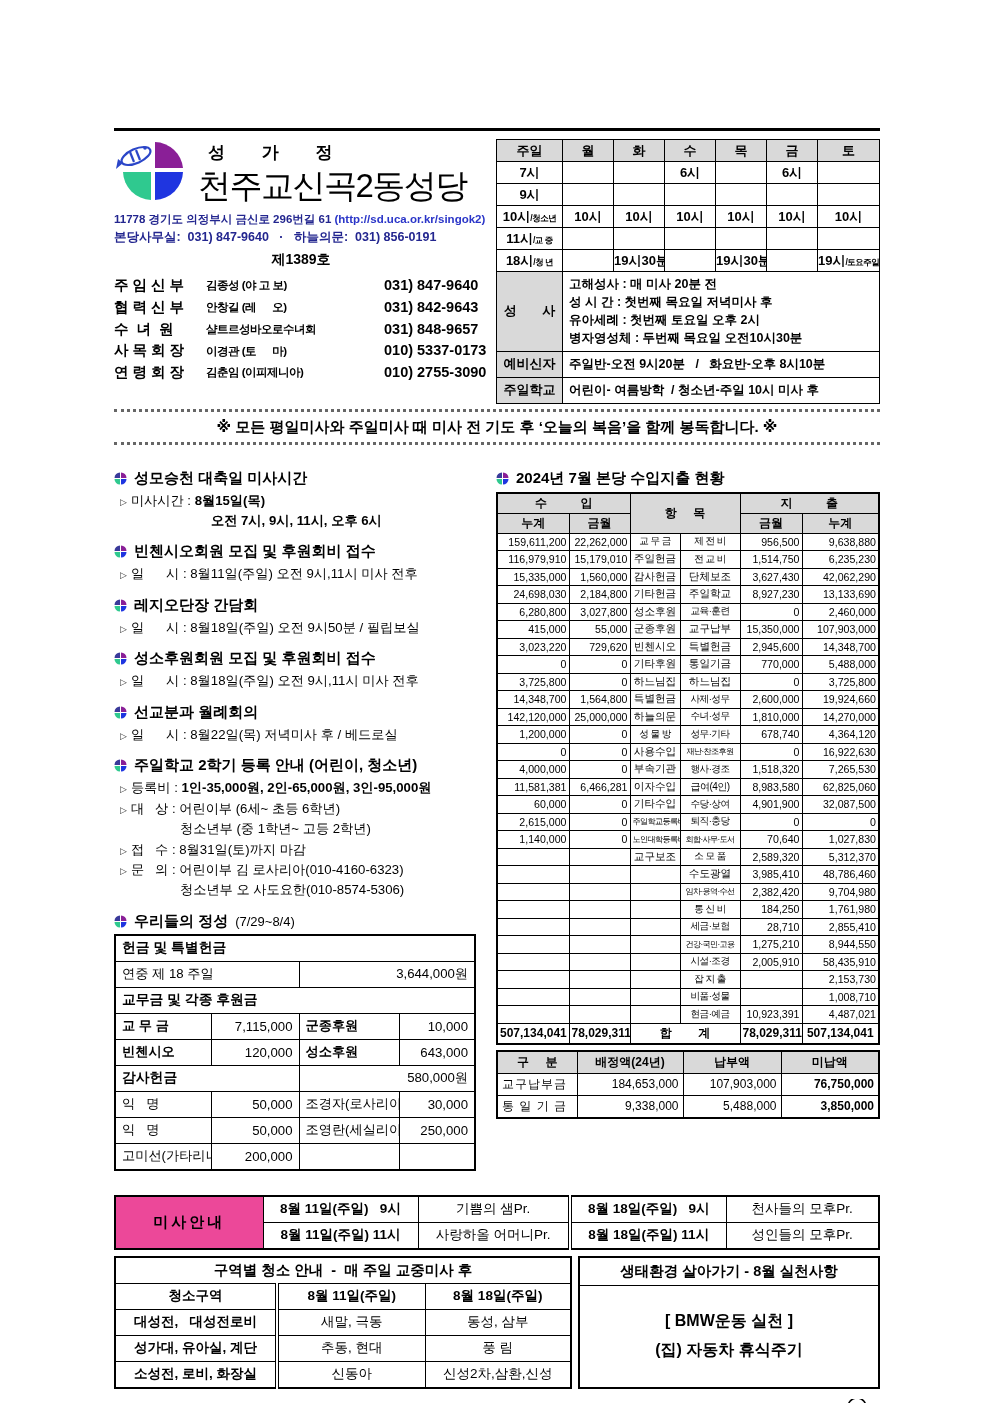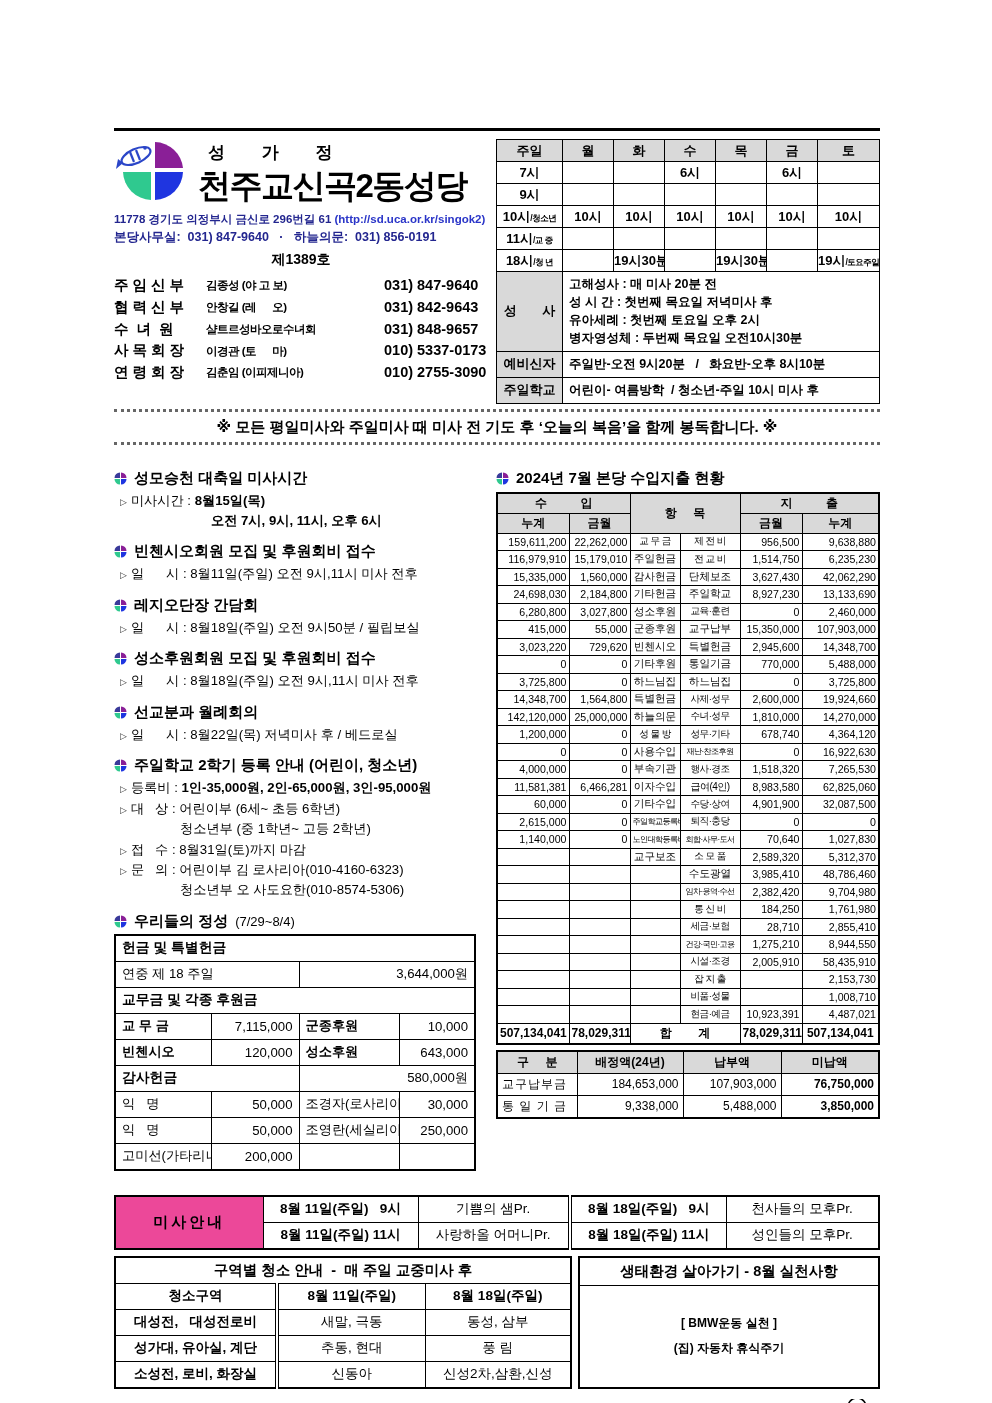--- a/index.html
+++ b/index.html
@@ -8,21 +8,21 @@
   .content{position:absolute;left:114px;top:128px;width:766px;}
   .topline{border-top:3px solid #000;margin-bottom:8px;}
 
   
   .header{display:flex;gap:8px;}
   .hleft{width:374px;flex:none;}
   .hright{flex:1;}
   .logo-row{display:flex;gap:6px;align-items:flex-start;}
   .logo{width:78px;height:66px;flex:none;}
   .title-small{font-size:17px;font-weight:bold;letter-spacing:16px;margin:2px 0 0 10px;white-space:pre;}
-  .title-big{font-size:33px;font-weight:700;letter-spacing:-1.5px;white-space:nowrap;}
+  .title-big{font-size:33px;font-weight:400;letter-spacing:-1.5px;white-space:nowrap;}
   .addr{font-size:11.5px;font-weight:bold;color:#23268f;white-space:nowrap;margin-top:3px;}
   .addr .url{color:#2a35c8;}
   .office{font-size:12.5px;font-weight:bold;color:#23268f;white-space:pre;margin-top:2px;}
   .issue{font-size:14px;font-weight:bold;text-align:center;margin:5px 0 6px;}
   .contacts{font-size:14.5px;font-weight:bold;line-height:1.5;}
   .contact-row{display:flex;white-space:pre;}
   .c-role{width:92px;}
   .c-name{width:178px;}
   .c-name.sm{font-size:11.5px;letter-spacing:-0.5px;align-self:center;}
   .c-phone{flex:1;}
@@ -92,21 +92,21 @@
   .cleanwrap{display:flex;gap:6px;margin-top:6px;}
   .clean{width:458px;flex:none;border:2.5px solid #000;table-layout:fixed;font-size:13.5px;}
   .clean td{border:1.5px solid #000;text-align:center;height:25px;padding:0 2px;white-space:pre;overflow:hidden;}
   .clean .ttl{font-weight:bold;font-size:14.5px;}
   .clean .hd{font-weight:bold;}
   .clean .area{font-weight:bold;}
   .clean .dbl{border-left:4px double #000;}
   .eco{flex:1;border:2.5px solid #000;display:flex;flex-direction:column;}
   .eco-title{border-bottom:1.5px solid #000;font-weight:bold;font-size:14.5px;text-align:center;padding:4px 0;}
   .eco-body{flex:1;display:flex;flex-direction:column;justify-content:center;align-items:center;gap:8px;
-            font-size:12px;font-weight:bold;}
+            font-size:16px;font-weight:bold;}
 
   
   .music{margin-top:10px;}
   .score{display:block;}
 </style>
 </head>
 <body>
 
 <div class="page">
   <div class="content">

